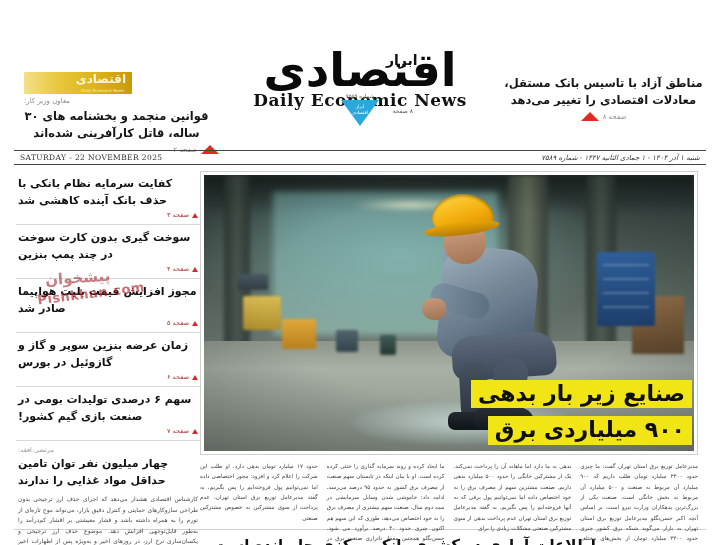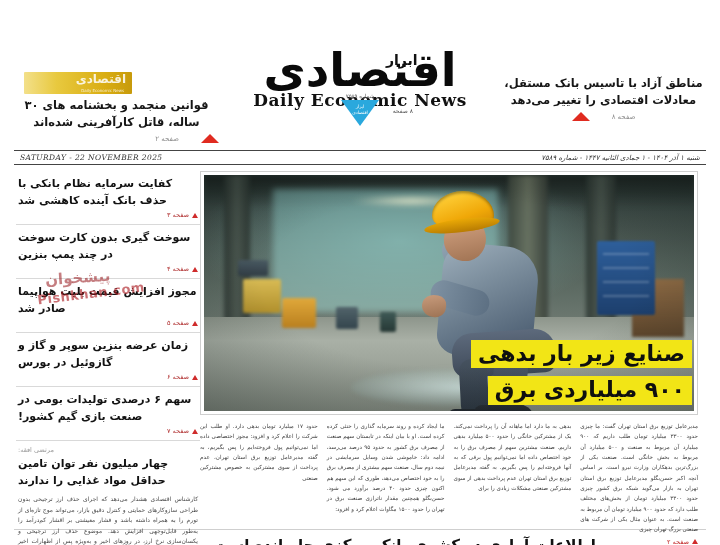--- a/index.html
+++ b/index.html
@@ -66,21 +66,21 @@
     color: #161616;
     text-align: center;
     margin: 0;
   }
   .mh-side.right .side-head { }
 
   .pagemark {
     display: flex;
     align-items: center;
     justify-content: center;
-    gap: 22px;
+    gap: 4px;
     margin-top: 4px;
     font-size: 7px;
     color: #8b8b8b;
   }
   .pagemark.left { justify-content: flex-start; padding-left: 26px; }
   .pagemark.right { justify-content: center; }
   .tri-red {
     width: 0; height: 0;
     border-left: 9px solid transparent;
     border-right: 9px solid transparent;
@@ -193,21 +193,20 @@
     justify-content: space-between;
     padding: 0 6px;
     box-sizing: border-box;
   }
   .date-fa { font-size: 7px; color: #333; font-style: italic; }
   .date-en {
     font-family: "DejaVu Serif", "Liberation Serif", serif;
     font-size: 7.5px;
     color: #333;
     letter-spacing: .4px;
-    font-style: italic;
   }
 
   
   .body-area {
     display: flex;
     flex-direction: row;
     padding: 6px 14px 0 14px;
     height: 360px;
     box-sizing: border-box;
   }
@@ -273,21 +272,21 @@
   
   .photo-frame {
     border: 1px solid #cfcfcf;
     padding: 3px;
     background: #fff;
     box-sizing: border-box;
   }
   .photo {
     position: relative;
     width: 100%;
-    height: 236px;
+    height: 276px;
     overflow: hidden;
     background: #fef9c3;
   }
 
   
   .bg-wall {
     position: absolute; inset: 0;
     background:
       radial-gradient(ellipse 60% 50% at 40% 28%, rgba(150,210,205,.55), rgba(0,0,0,0) 70%),
       linear-gradient(180deg,#2d3a38 0%, #44514c 22%, #5d6b63 48%, #78827a 72%, #97a096 100%);
@@ -575,20 +574,21 @@
         </div>
         <div class="badge-pages">۸ صفحه</div>
       </div>
     </div>
 
     <div class="mh-side left">
       <div class="gold-banner">
         <span class="gb-logo">اقتصادی</span>
         <span class="gb-sub">Daily Economic News</span>
       </div>
+      <div class="kicker">معاون وزیر کار:</div>
       <p class="side-head">قوانین منجمد و بخشنامه های ۳۰ ساله، قاتل کارآفرینی شده‌اند</p>
       <div class="pagemark left">
         <span class="tri-red"></span>
         <span>صفحه ۲</span>
       </div>
     </div>
   </div>
 
   <div class="rule-row">
     <span class="date-fa">شنبه ۱ آذر ۱۴۰۴ - ۱ جمادی الثانیه ۱۴۴۷ - شماره ۷۵۸۹</span>

